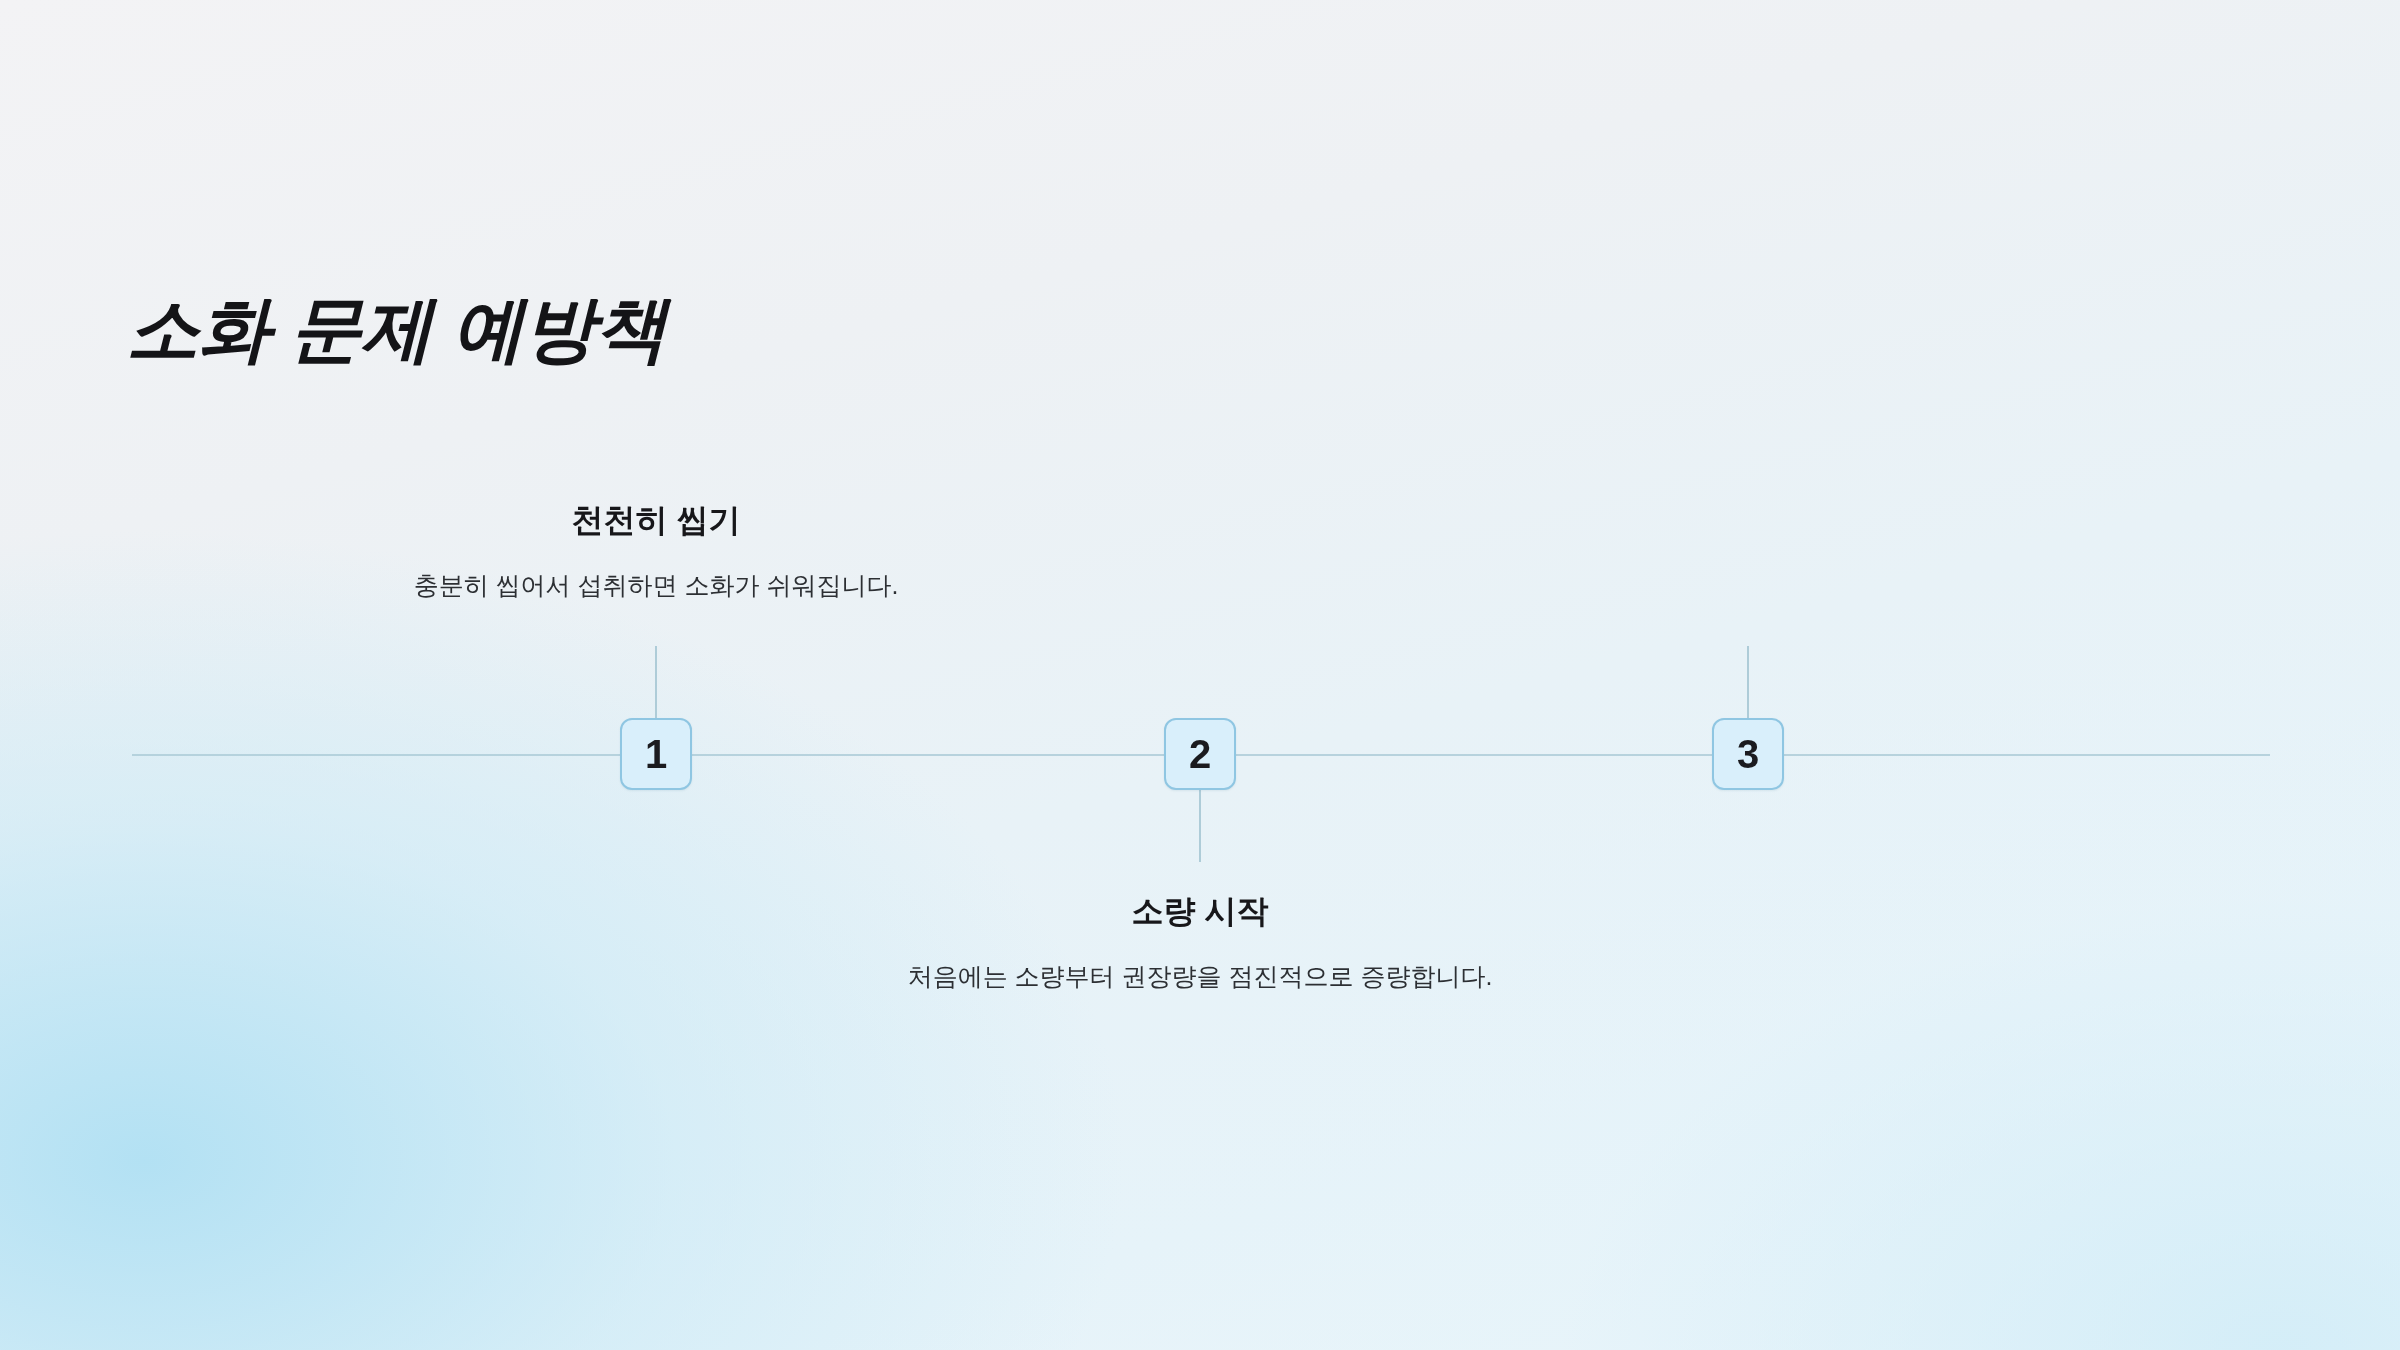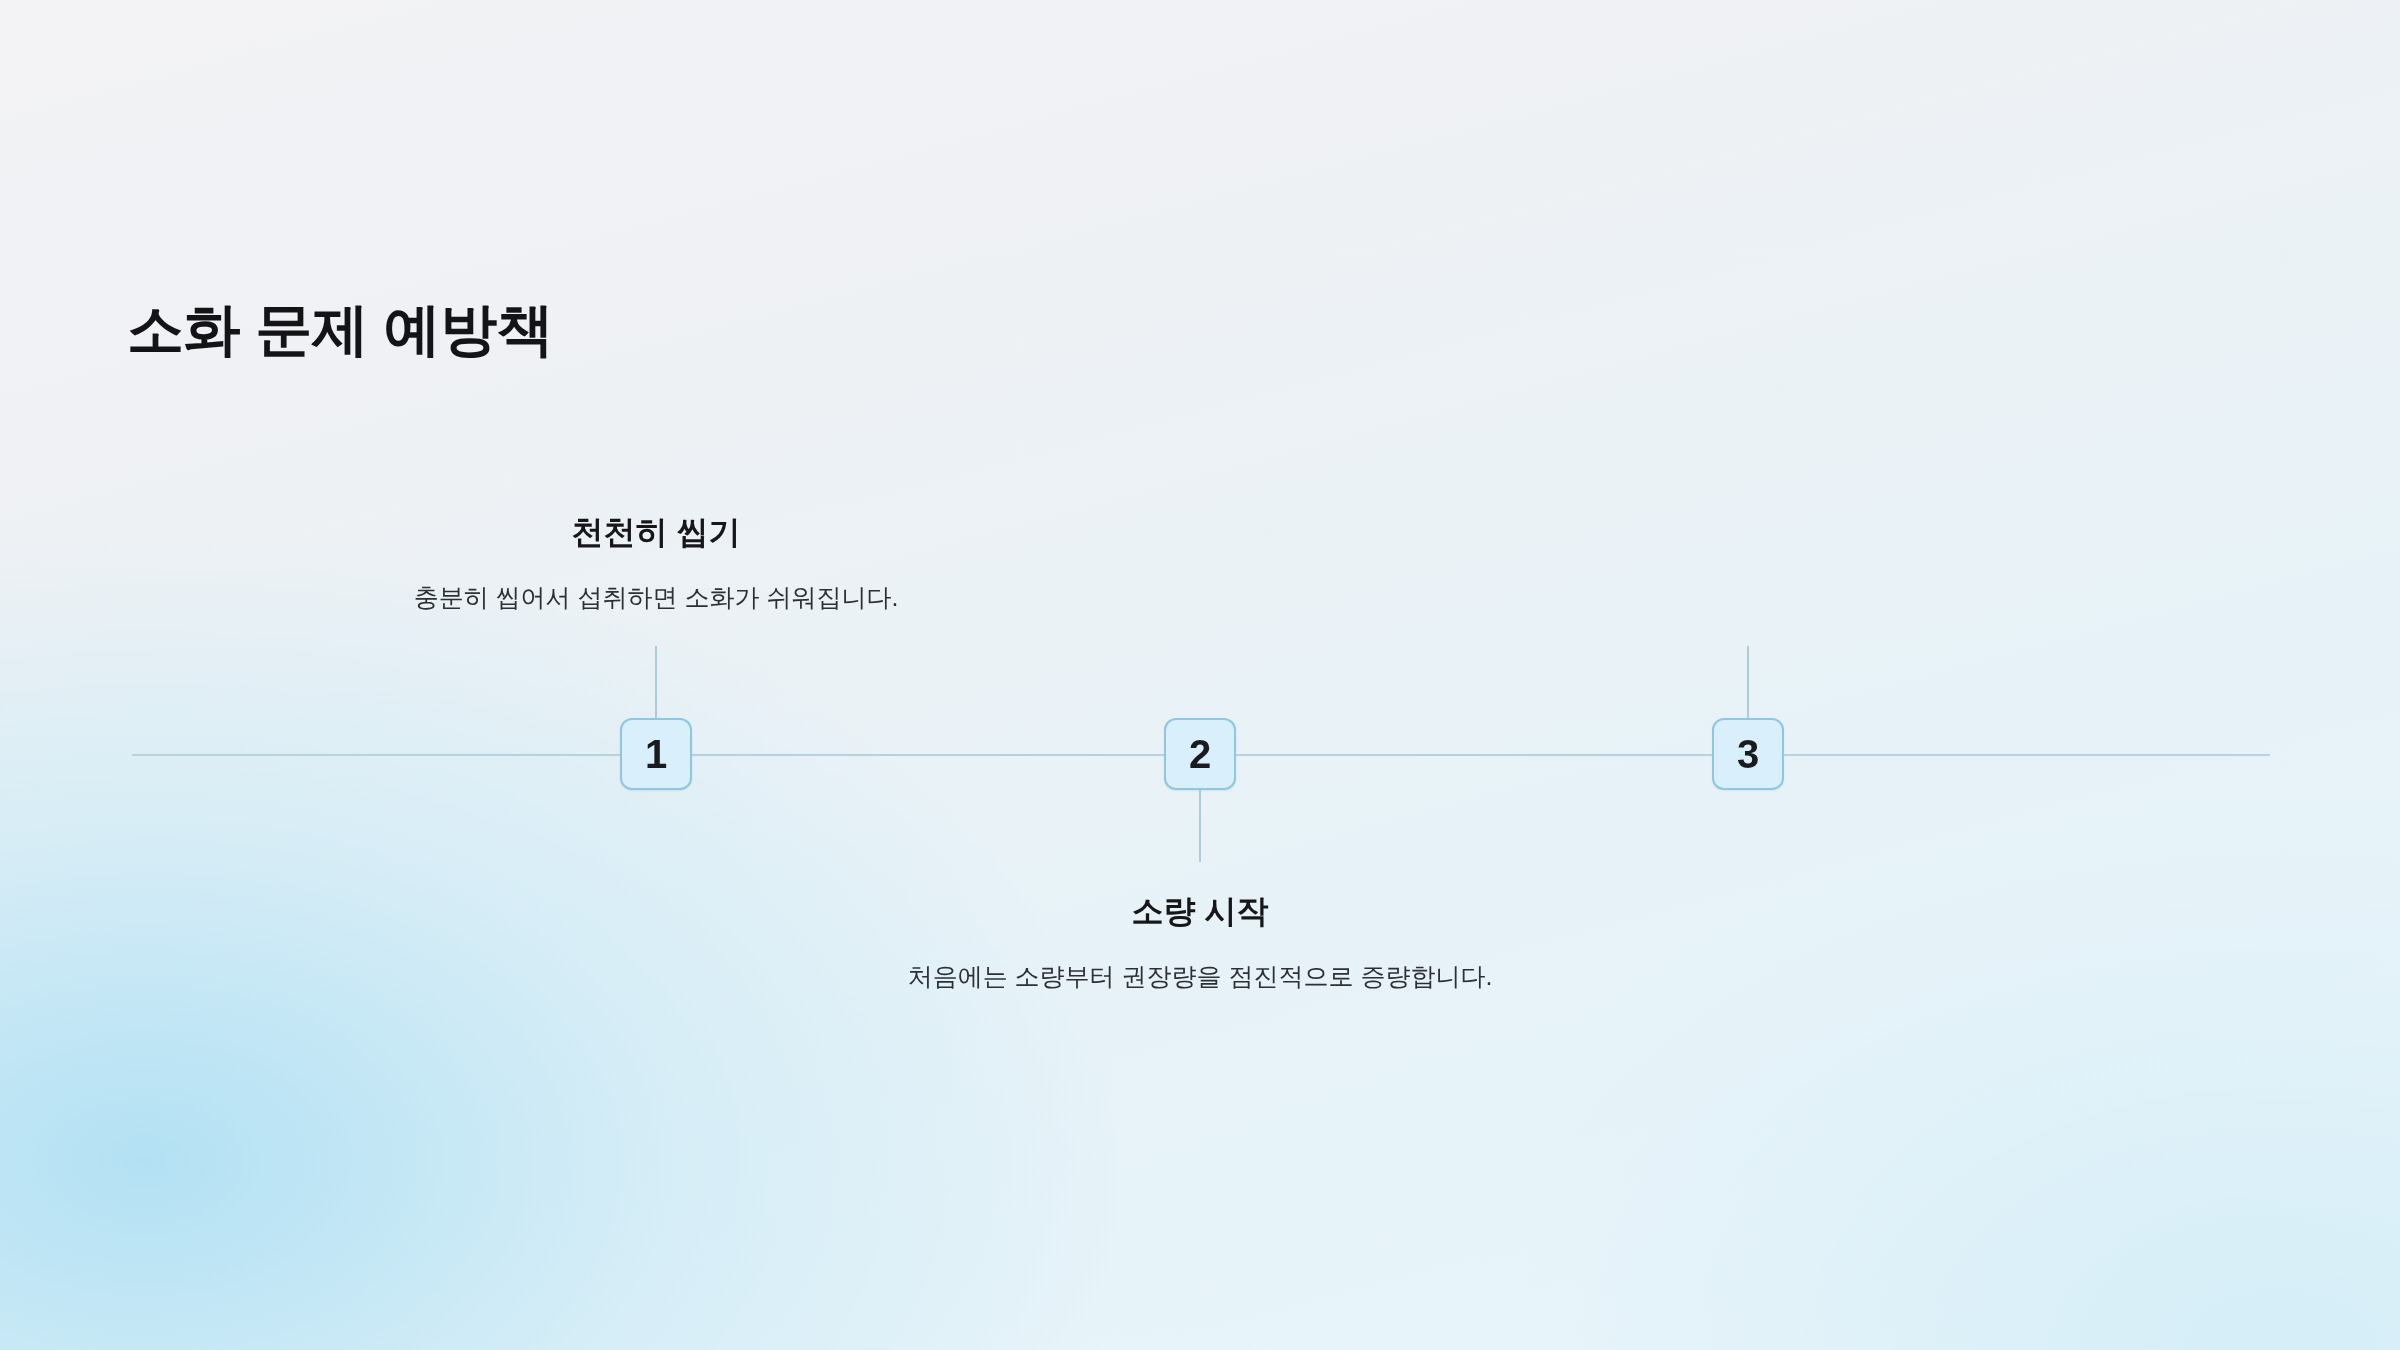--- a/index.html
+++ b/index.html
@@ -22,25 +22,26 @@
       radial-gradient(ellipse 1600px 1000px at 95% 100%, rgba(205, 235, 247, 0.75) 0%, rgba(228, 243, 250, 0.25) 45%, rgba(240, 244, 248, 0) 75%),
       linear-gradient(165deg, #f3f3f5 0%, #eef1f4 28%, #e8f2f7 55%, #e6f3f9 78%, #eaf5fa 100%);
     overflow: hidden;
   }
 
   .page-title {
     position: absolute;
     left: 127px;
     top: 330px;
     transform: translateY(-50%);
-    font-size: 57px;
+    font-size: 72px;
     font-weight: 700;
     color: #141417;
     letter-spacing: -0.5px;
     white-space: nowrap;
+    font-style: italic;
   }
 
   
   .timeline-axis {
     position: absolute;
     left: 132px;
     top: 754px;
     width: 2138px;
     height: 2px;
     background: #aeccd8;
@@ -105,21 +106,21 @@
     font-size: 32px;
     font-weight: 700;
     color: #17171a;
     margin: 0 0 26px 0;
     white-space: nowrap;
   }
   .label-desc {
     font-size: 25px;
     font-weight: 400;
     color: #2c2f33;
-    margin: 4px;
+    margin: 16px;
     white-space: nowrap;
     text-align: center;
   }
 </style>
 </head>
 <body>
 
 <div class="canvas">
 
   <div class="page-title">소화 문제 예방책</div>

